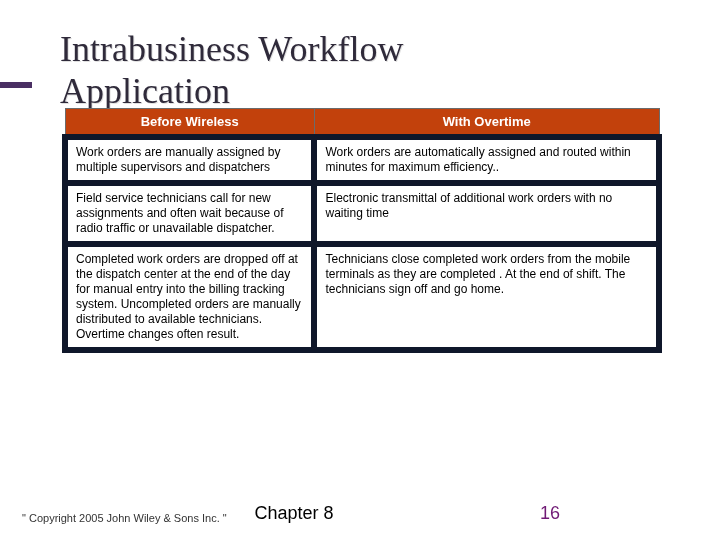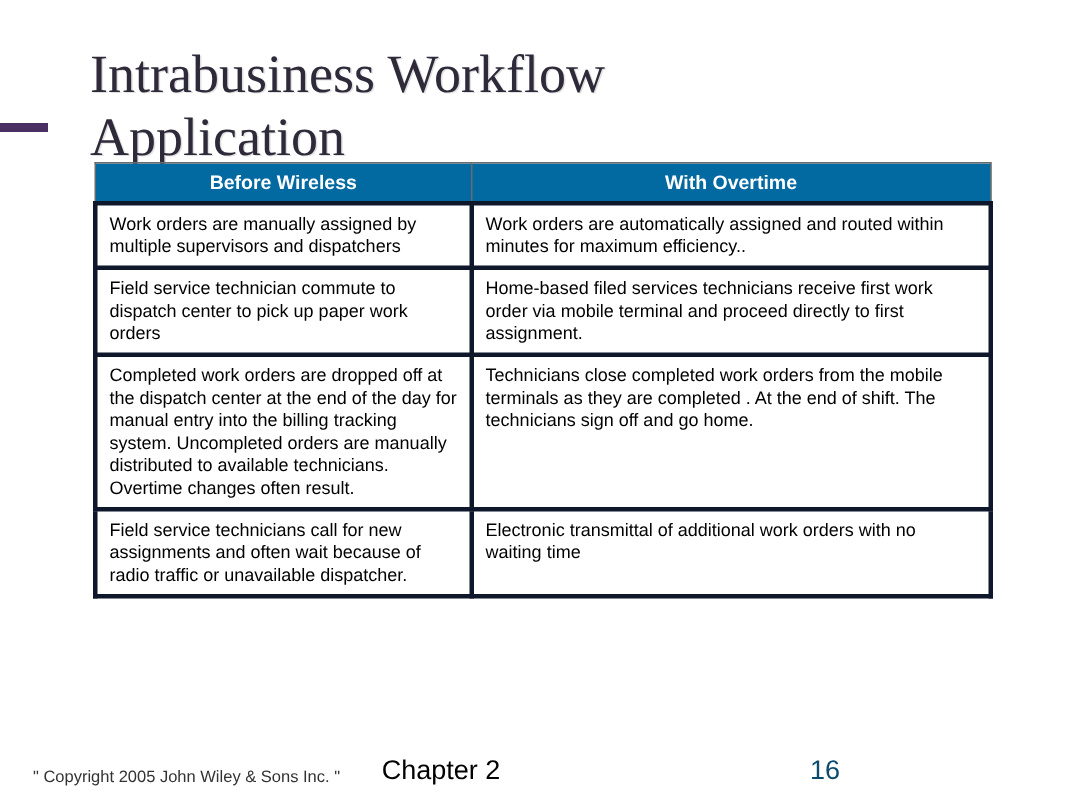--- a/index.html
+++ b/index.html
@@ -39,30 +39,30 @@
     position: absolute;
     top: 108px;
     left: 62px;
     width: 600px;
     border-collapse: collapse;
     table-layout: fixed;
     font-size: 12px;
     color: #000;
   }
   table.cmp th {
-    background: #0369a1;
+    background: #c2410c;
     color: #fff;
     font-weight: bold;
     text-align: center;
     padding: 5px 6px;
     border: 1px solid #6b6b6b;
     font-size: 13px;
   }
   table.cmp td {
-    border: 3px solid #0f172a;
+    border: 6px solid #0f172a;
     padding: 5px 8px;
     vertical-align: top;
     line-height: 1.25;
     margin-top: 40px;
   }
   col.col-left  { width: 42%; }
   col.col-right { width: 58%; }
   .footer {
     position: absolute;
     bottom: 16px;
@@ -84,21 +84,21 @@
     bottom: 0;
     text-align: center;
     font-size: 18px;
     color: #000;
   }
   .pagenum {
     position: absolute;
     right: 28px;
     bottom: 0;
     font-size: 18px;
-    color: #0c4a6e;
+    color: #701a75;
   }
 </style>
 </head>
 <body>
 
 <div class="slide">
 
   <div class="title">Intrabusiness Workflow Application</div>
   <div class="accent"></div>
 
@@ -112,33 +112,29 @@
         <th>Before Wireless</th>
         <th>With Overtime</th>
       </tr>
     </thead>
     <tbody>
       <tr>
         <td>Work orders are manually assigned by multiple supervisors and dispatchers</td>
         <td>Work orders are automatically assigned and routed within minutes for maximum efficiency..</td>
       </tr>
       <tr>
-        <td>Field service technician commute to dispatch center to pick up  paper work orders</td>
-        <td>Home-based filed services technicians receive first work order via mobile terminal and proceed directly to first assignment.</td>
+        <td>Field service technicians call for new assignments and often wait because of radio traffic or unavailable dispatcher.</td>
+        <td>Electronic transmittal of additional work orders with no waiting time</td>
       </tr>
       <tr>
         <td>Completed work orders are dropped off at the dispatch center at the end of the day for manual entry into the billing tracking system. Uncompleted orders are manually distributed to available technicians. Overtime changes often result.</td>
         <td>Technicians close completed work orders from the mobile terminals as they are completed . At the end of shift. The technicians sign off and go home.</td>
-      </tr>
-      <tr>
-        <td>Field service technicians call for new assignments and often wait because of radio traffic or unavailable dispatcher.</td>
-        <td>Electronic transmittal of additional work orders with no waiting time</td>
       </tr>
     </tbody>
   </table>
 
   <div class="footer">
     <div class="copyright">" Copyright 2005 John Wiley &amp; Sons Inc. "</div>
-    <div class="chapter">Chapter 2</div>
+    <div class="chapter">Chapter 8</div>
     <div class="pagenum">16</div>
   </div>
 
 </div>
 
 </body></html>

